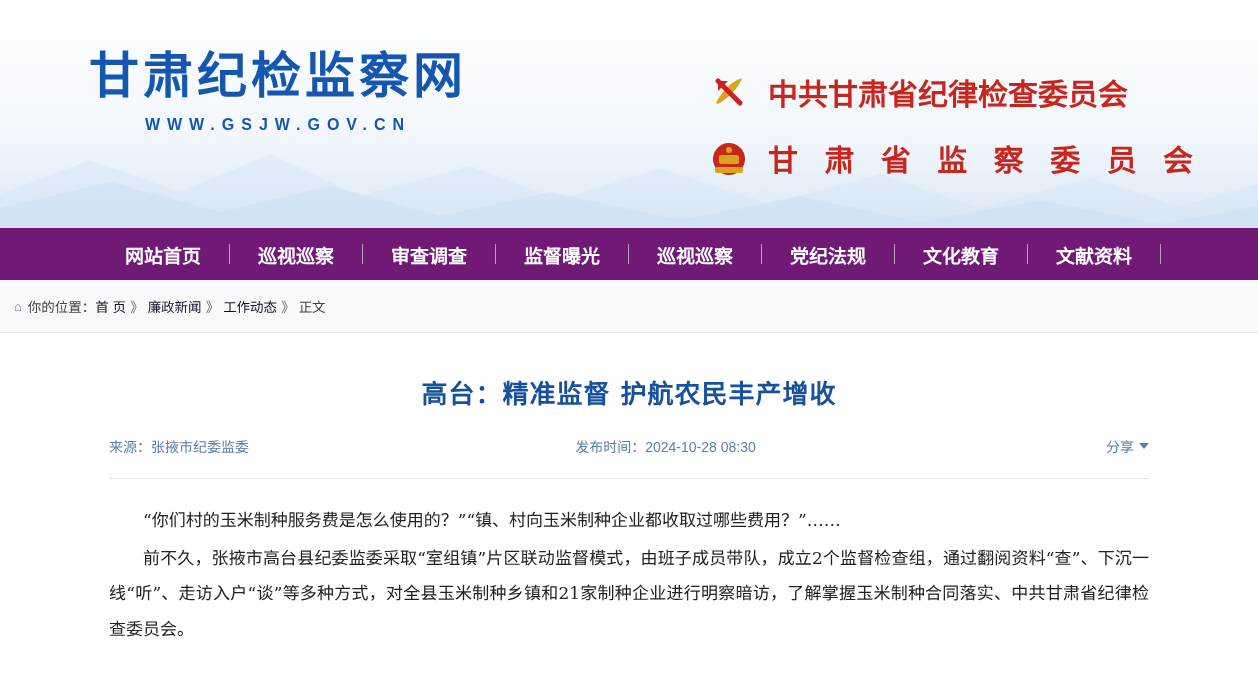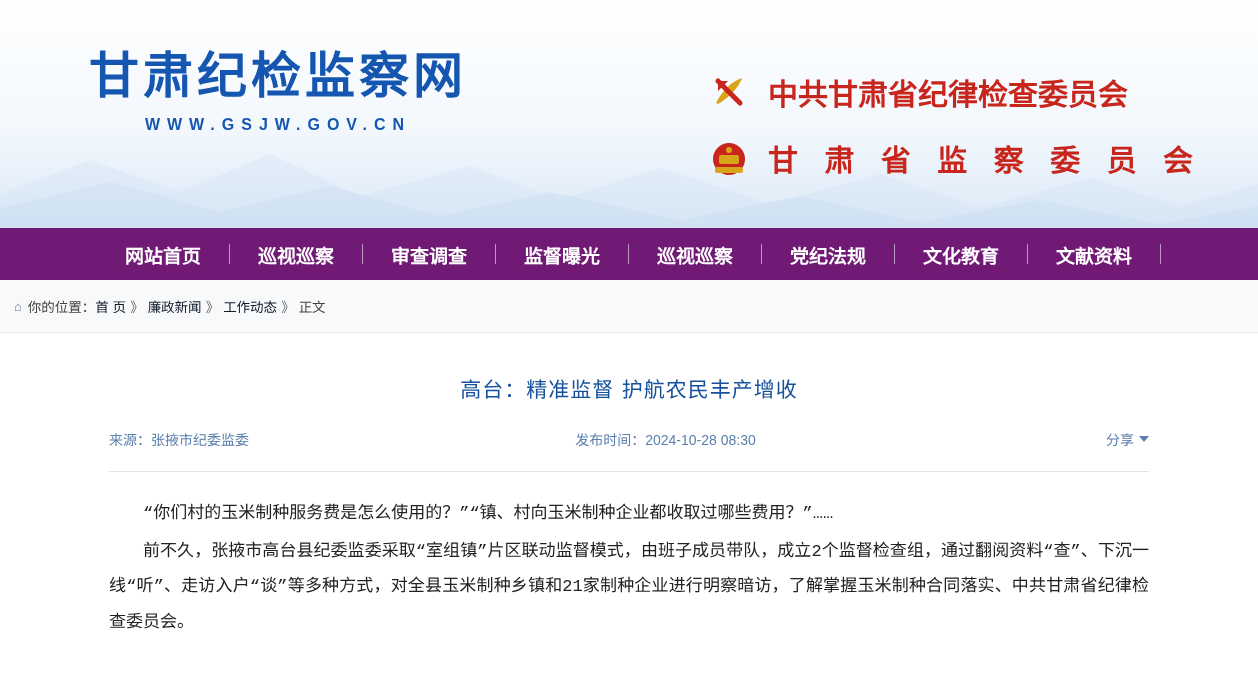--- a/index.html
+++ b/index.html
@@ -144,22 +144,22 @@
   
   .article {
     width: 1040px;
     margin: 0 auto;
     padding-top: 40px;
   }
   .article h1 {
     margin: 0;
     text-align: center;
     font-family: "DejaVu Serif", "Liberation Serif", serif;
-    font-size: 21px;
-    font-weight: normal;
+    font-size: 26px;
+    font-weight: bold;
     color: #17519e;
     letter-spacing: 1px;
   }
   .meta {
     margin-top: 26px;
     text-align: center;
     font-size: 14px;
     color: #5b7fae;
     display: flex;
     justify-content: space-between;
@@ -190,21 +190,20 @@
     margin-top: 24px;
     font-family: "DejaVu Serif", "Liberation Serif", serif;
     font-size: 17px;
     line-height: 2.1;
     color: #222;
     text-align: justify;
   }
   .body-text p {
     margin: 0 0 2px 0;
     text-indent: 2em;
-    font-family: Liberation Mono, monospace;
   }
 </style>
 </head>
 <body>
 
 <div class="banner">
   <svg class="mountains" viewBox="0 0 1258 120" preserveAspectRatio="none">
     <path d="M0,120 L0,86 L90,52 L180,84 L270,46 L360,88 L470,58 L560,92 L660,60 L770,96 L880,66 L980,100 L1090,70 L1180,98 L1258,76 L1258,120 Z" fill="#ccdff2" opacity="0.55"></path>
     <path d="M0,120 L0,100 L110,74 L220,104 L330,78 L440,108 L550,84 L680,112 L800,88 L920,114 L1040,92 L1160,116 L1258,98 L1258,120 Z" fill="#bcd6ef" opacity="0.6"></path>
   </svg>

